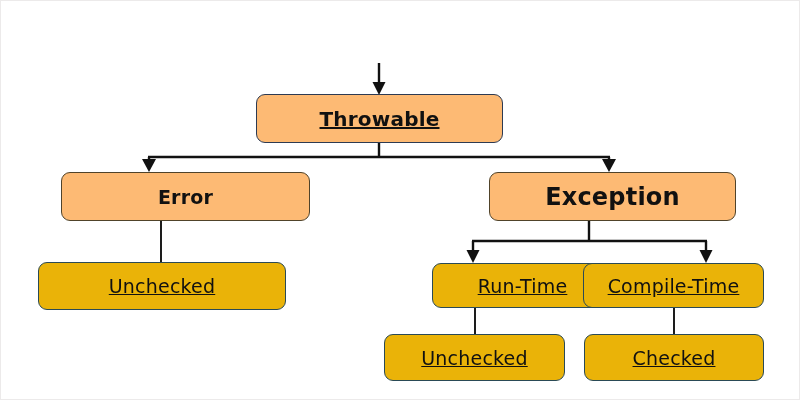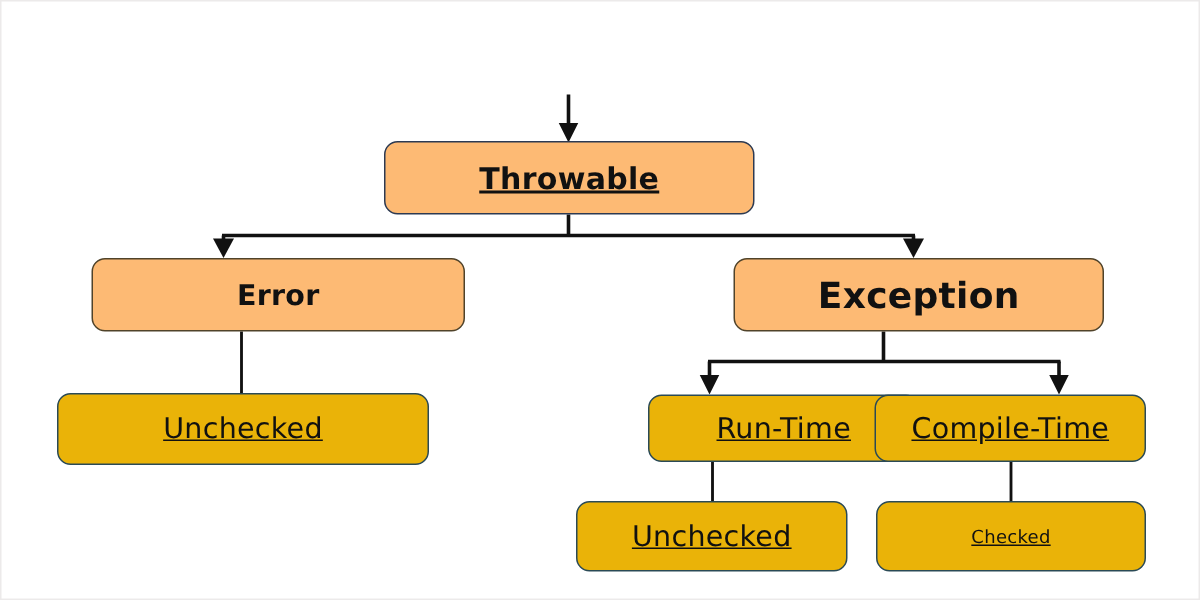--- a/index.html
+++ b/index.html
@@ -100,15 +100,15 @@
   <div class="node orange" style="left:464px; top:171px; width:247px; height:49px; font-size:24px;">Exception</div>
 
   <div class="node cyan" style="left:37px; top:261px; width:248px; height:48px; font-size:19px; font-weight:normal;">Unchecked</div>
 
   <div class="node cyan" style="left:383px; top:262px; width:181px; height:45px; font-size:19px; font-weight:normal;margin-left:48px;">Run-Time</div>
 
   <div class="node cyan" style="left:582px; top:262px; width:181px; height:45px; font-size:19px; font-weight:normal;text-align:right;">Compile-Time</div>
 
   <div class="node cyan" style="left:383px; top:333px; width:181px; height:47px; font-size:19px; font-weight:normal;">Unchecked</div>
 
-  <div class="node cyan" style="left:583px; top:333px; width:180px; height:47px; font-size:12px; font-weight:normal;">Checked</div>
+  <div class="node cyan" style="left:583px; top:333px; width:180px; height:47px; font-size:19px; font-weight:normal;">Checked</div>
 
 </div>
 
 </body></html>

